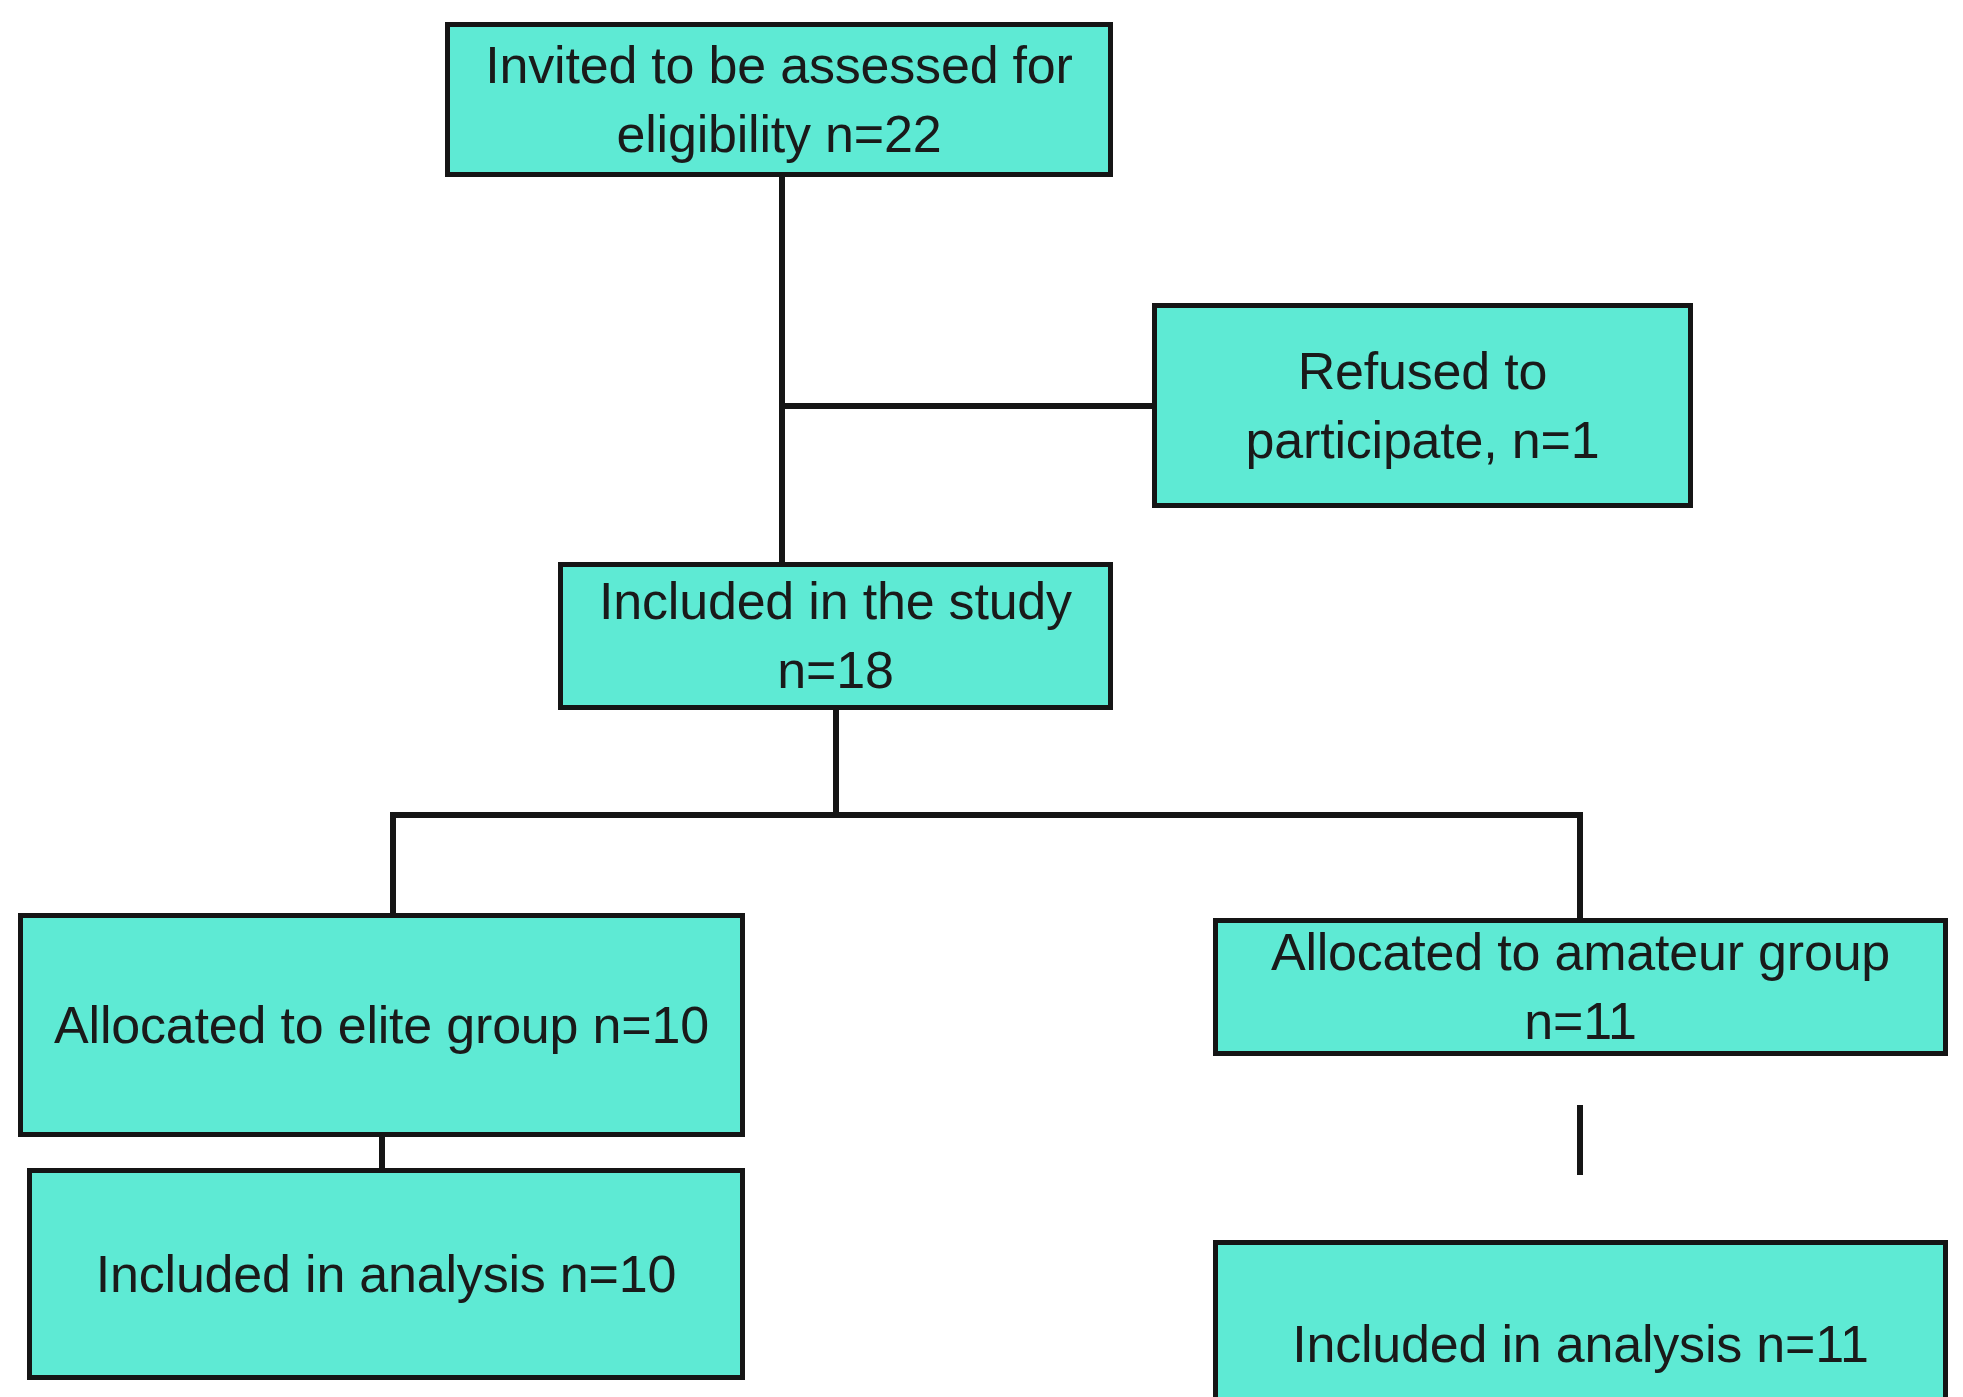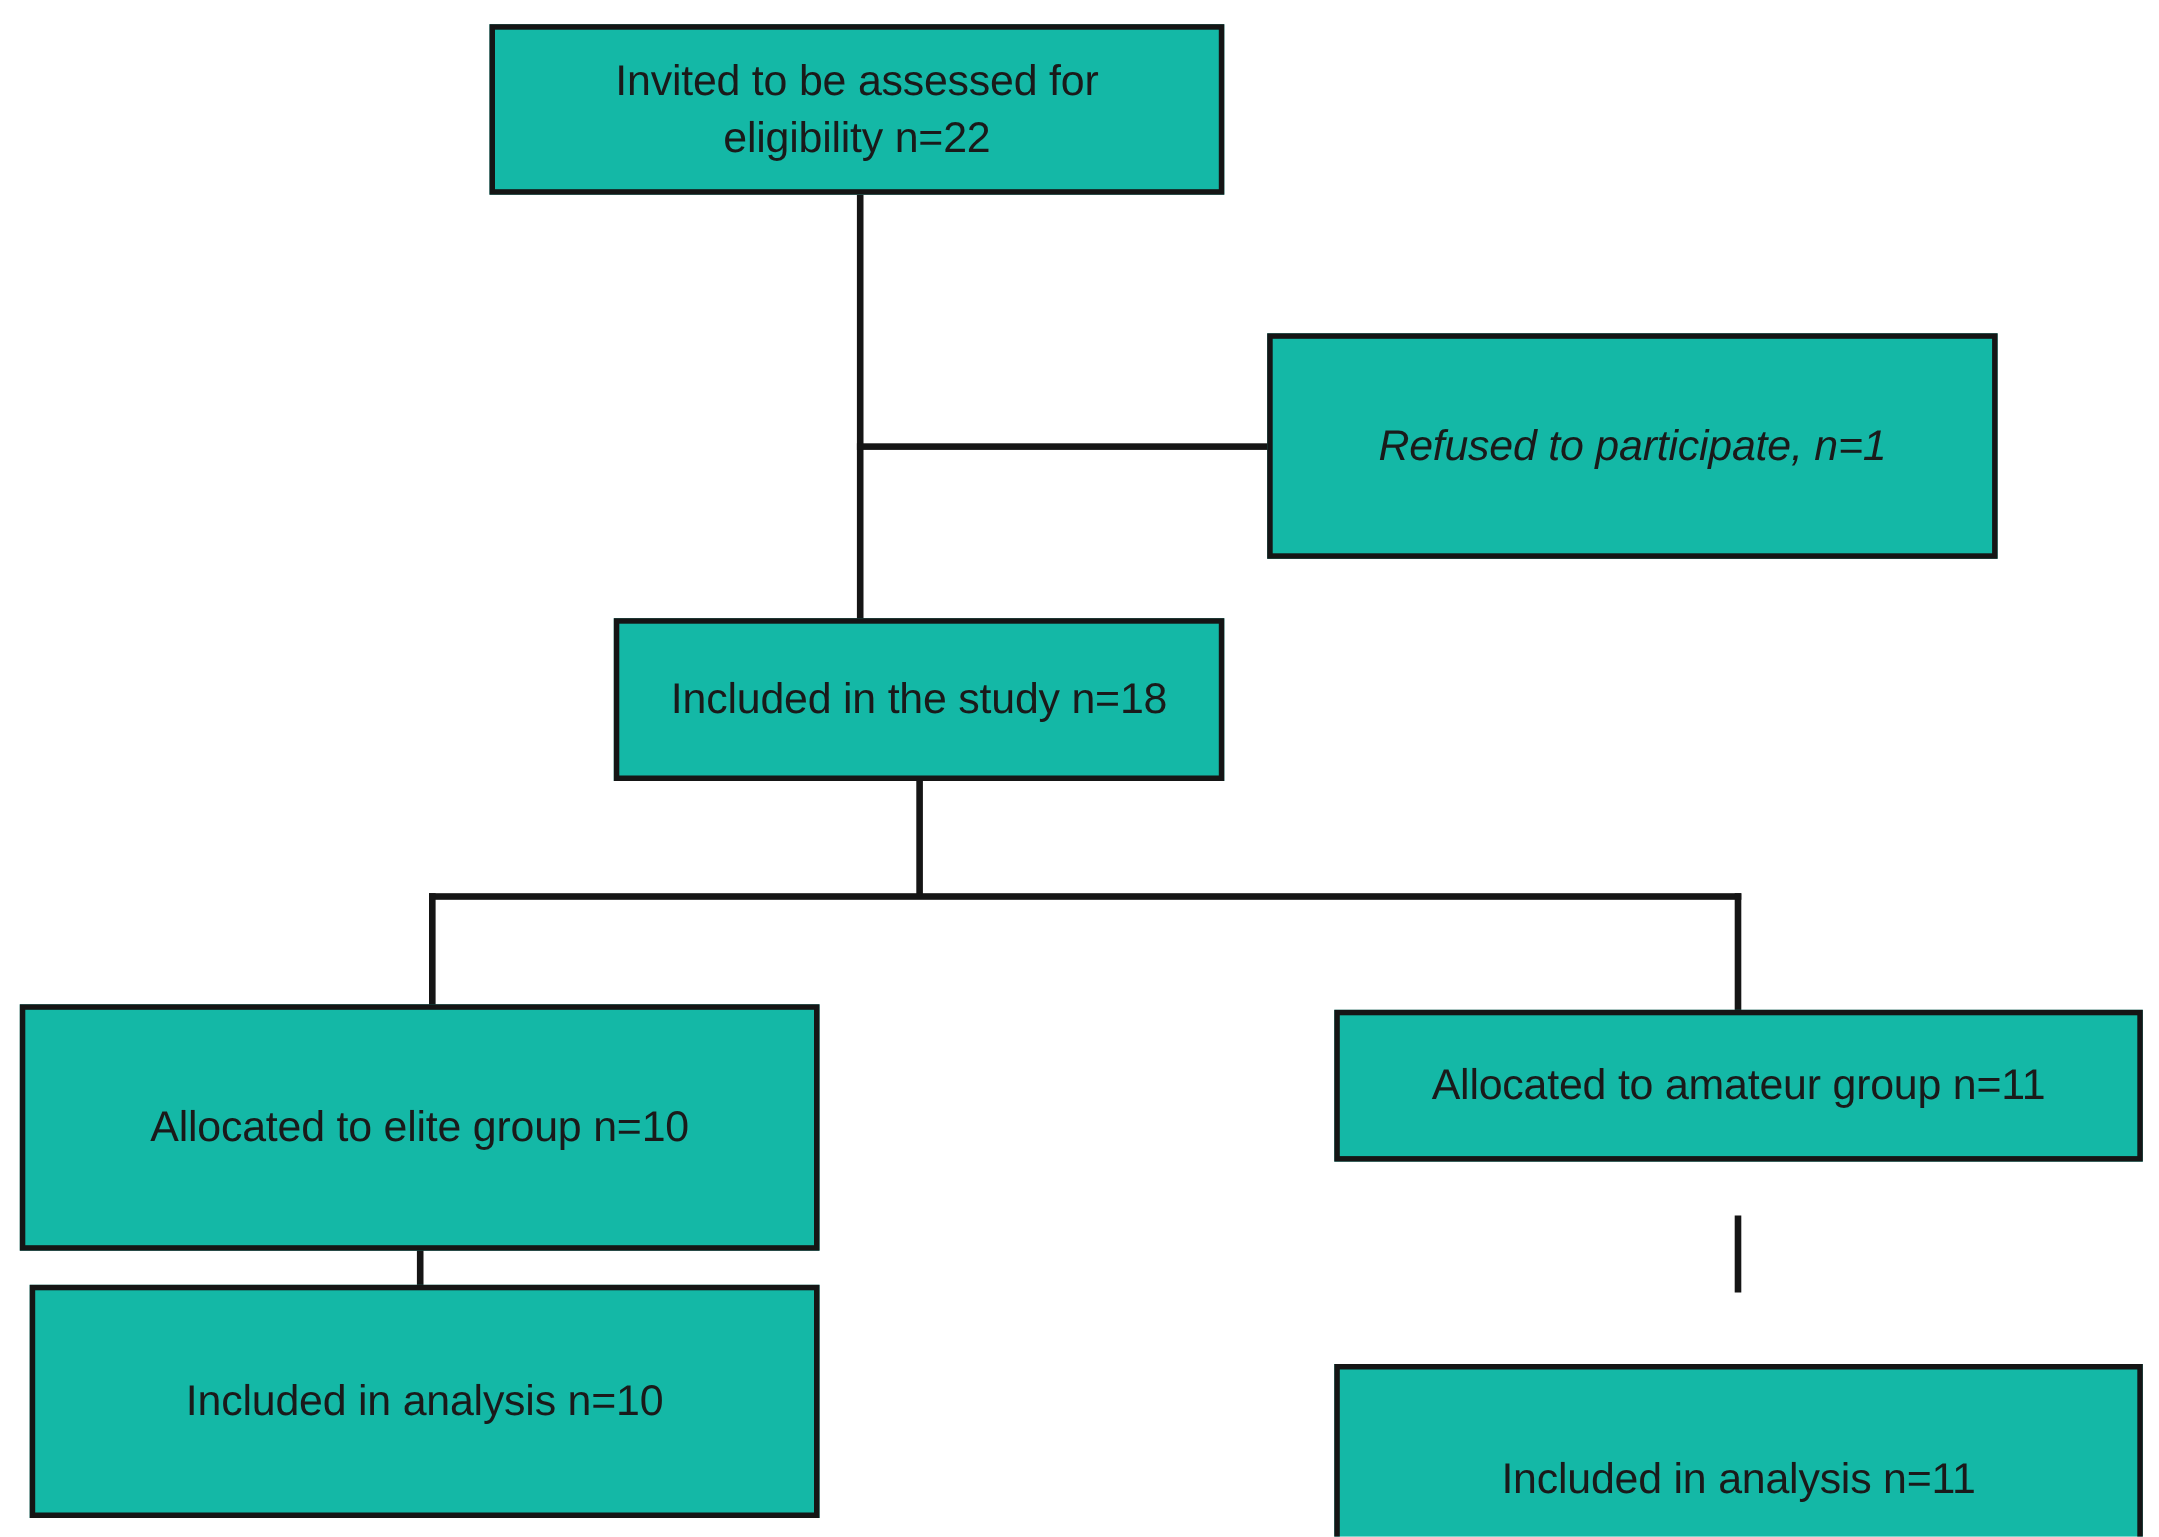--- a/index.html
+++ b/index.html
@@ -13,28 +13,28 @@
   #flow-root {
     position: relative;
     width: 1963px;
     height: 1397px;
     background: #ffffff;
     overflow: hidden;
   }
   .node {
     position: absolute;
     box-sizing: border-box;
-    background: #14b8a6;
+    background: #5eead4;
     border: 5px solid #151515;
     display: flex;
     align-items: center;
     justify-content: center;
     text-align: center;
     color: #1a1a1a;
-    font-size: 39px;
+    font-size: 52px;
     line-height: 1.32;
     letter-spacing: -0.2px;
     z-index: 2;
   }
   .node .node-text {
     display: block;
     padding: 0 18px;
     white-space: pre-line;
   }
 
@@ -42,21 +42,21 @@
   .conn {
     position: absolute;
     background: #151515;
     z-index: 1;
   }
   .conn.v { width: 6px; }
   .conn.h { height: 6px; }
 
   
   #node-invited   { left: 445px;  top: 22px;   width: 668px; height: 155px; }
-  #node-refused   { left: 1152px; top: 303px;  width: 664px; height: 205px; font-style: italic; }
+  #node-refused   { left: 1152px; top: 303px;  width: 541px; height: 205px; }
   #node-included  { left: 558px;  top: 562px;  width: 555px; height: 148px; }
   #node-elite     { left: 18px;   top: 913px;  width: 727px; height: 224px; }
   #node-amateur   { left: 1213px; top: 918px;  width: 735px; height: 138px; }
   #node-analysis-elite   { left: 27px;   top: 1168px; width: 718px; height: 212px; }
   #node-analysis-amateur { left: 1213px; top: 1240px; width: 735px; height: 209px; text-align: center; }
 
   
   #conn-invited-down   { left: 779px;  top: 177px; height: 390px; }
   #conn-refused-h      { left: 779px;  top: 403px; width: 378px; }
   #conn-included-down  { left: 833px;  top: 710px; height: 105px; }

